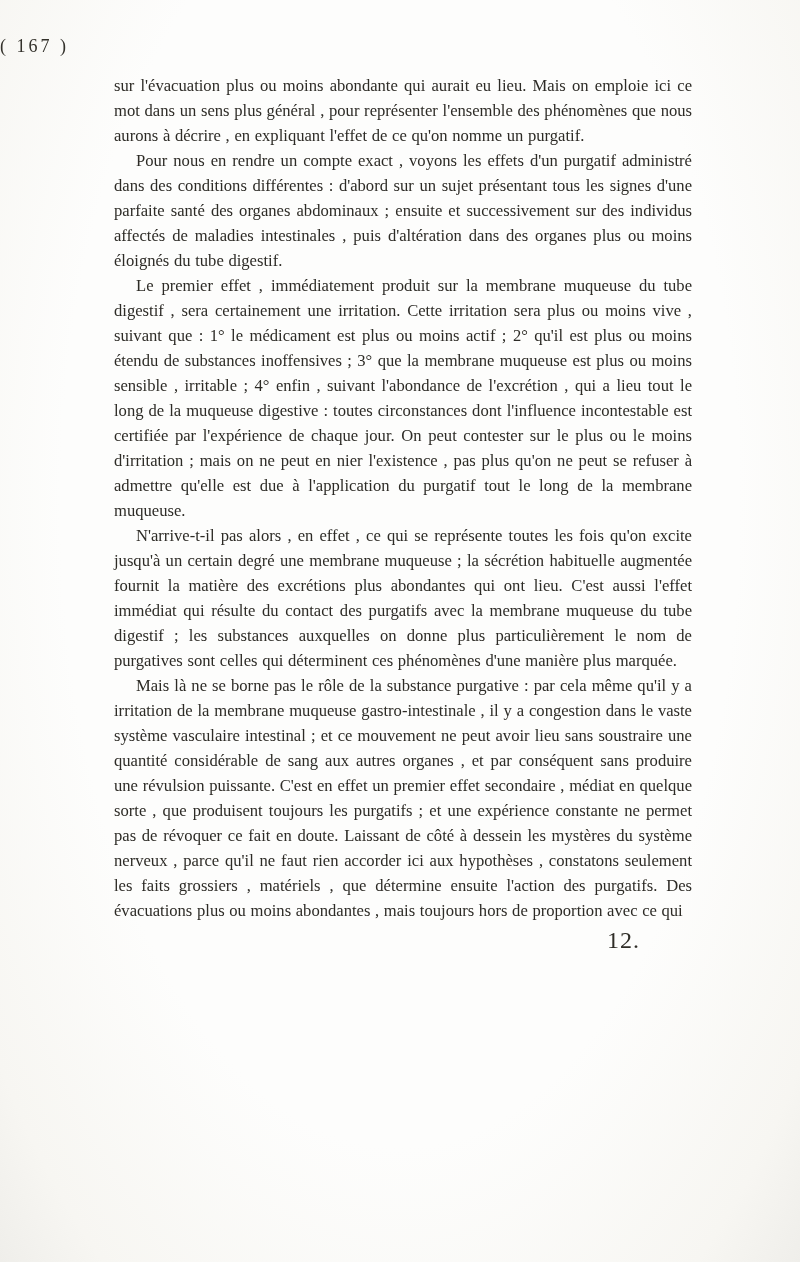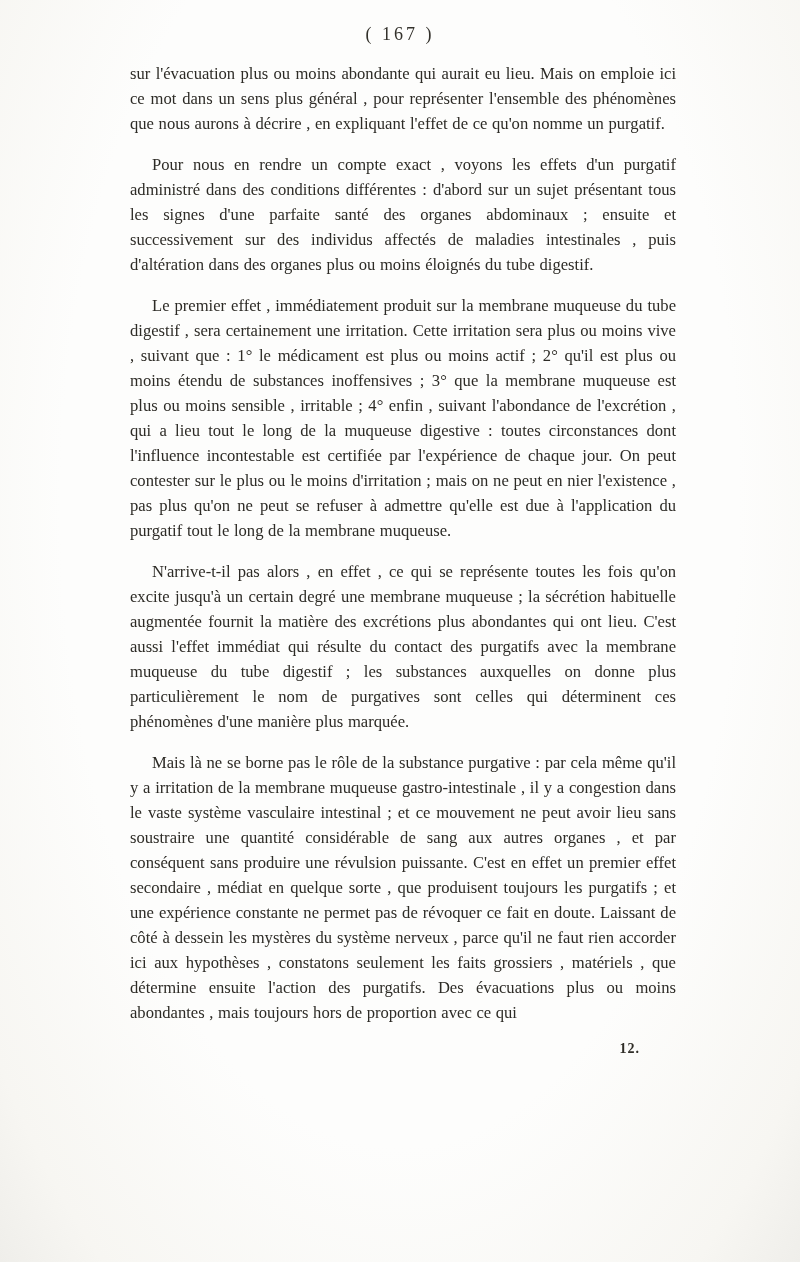--- a/index.html
+++ b/index.html
@@ -12,47 +12,46 @@
     width: 800px;
     height: 1262px;
     margin: 0 auto;
     background:
       radial-gradient(ellipse at 50% 40%, #fdfdfc 60%, #f7f6f2 88%, #efeeea 100%);
     font-family: "Liberation Serif", "DejaVu Serif", serif;
     color: #2d2b26;
     overflow: hidden;
   }
   .folio {
-    padding-top: 24px;
-    text-align: center;
+    padding-top: 36px;
     font-size: 18px;
     letter-spacing: 3px;
     color: #33312b;
   }
   .text-block {
     margin: 16px 108px 0 114px; 
     text-align: justify;
     font-size: 16.6px;
     line-height: 25px;
     word-spacing: 0.5px;
   }
   .text-block p {
-    margin: 16px;
+    margin: 0;
     padding: 0;
   }
   .text-block p.indent {
     text-indent: 22px;
     font-family: Liberation Serif, serif;
   }
   .signature {
     margin: 4px 108px 0 114px;
     text-align: right;
     padding-right: 52px;
-    font-size: 14px;
-    font-weight: bold;
+    font-size: 24px;
+    font-weight: normal;
     letter-spacing: 1px;
     color: #2f2d27;
   }
 </style>
 </head>
 <body>
 
 <div class="page">
 
   <div class="folio">( 167 )</div>

